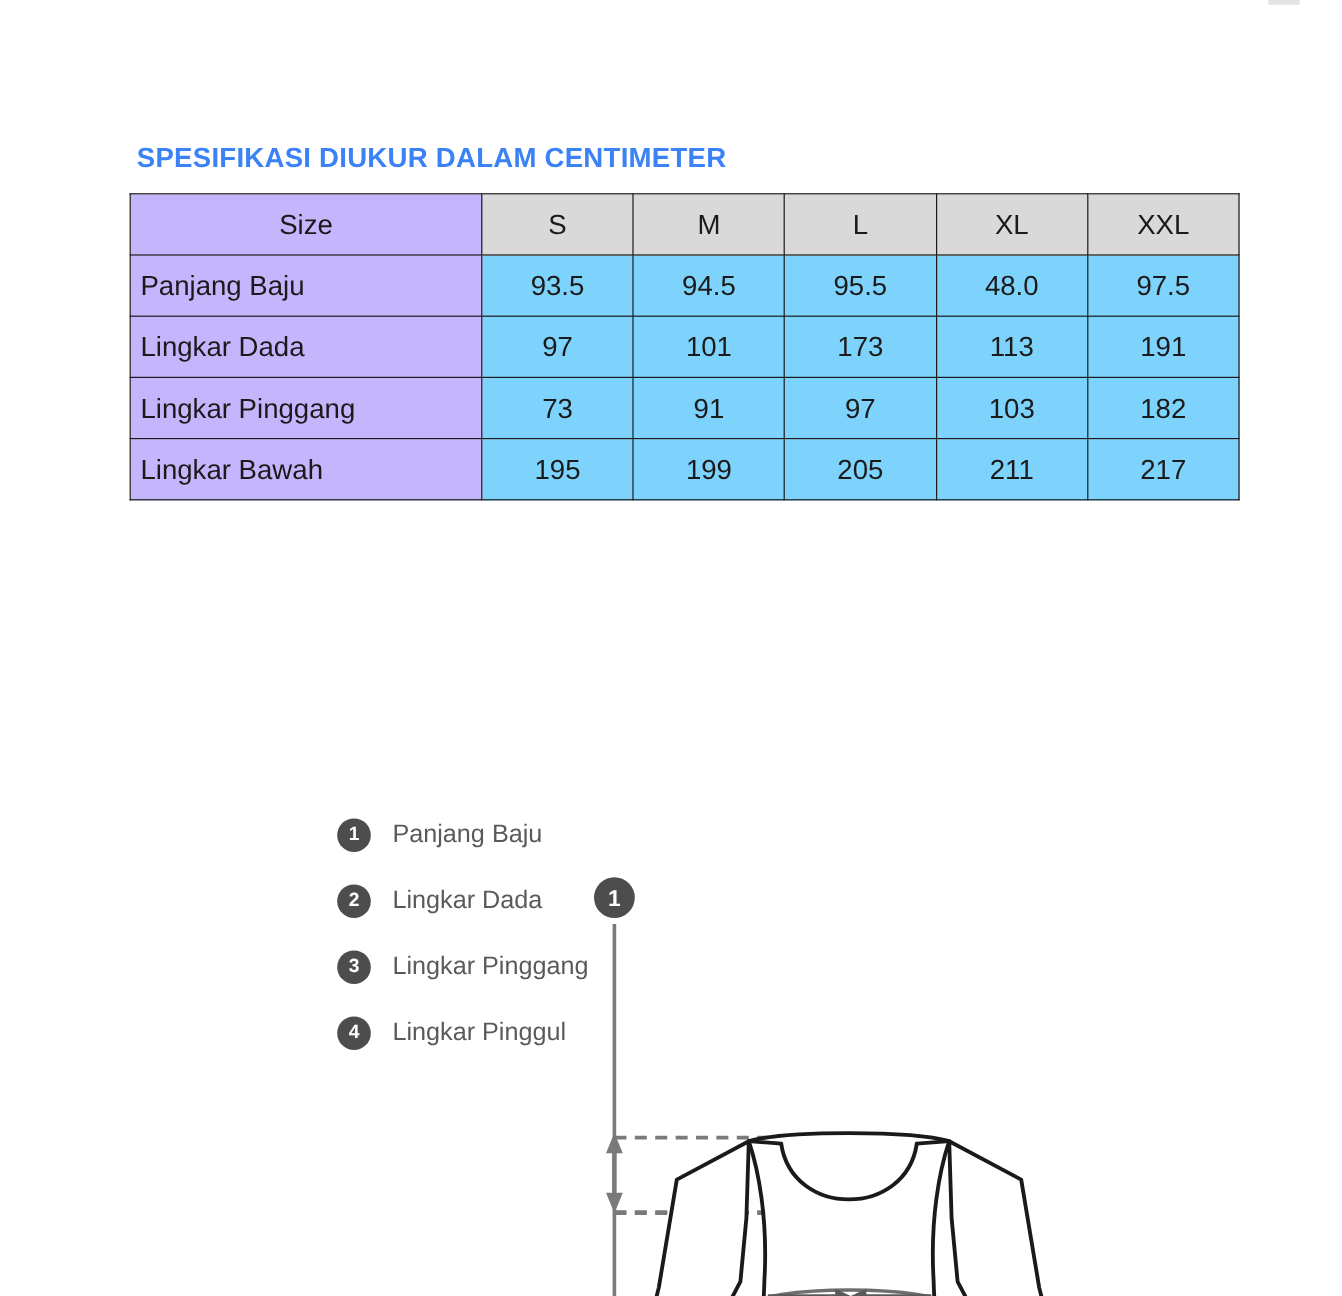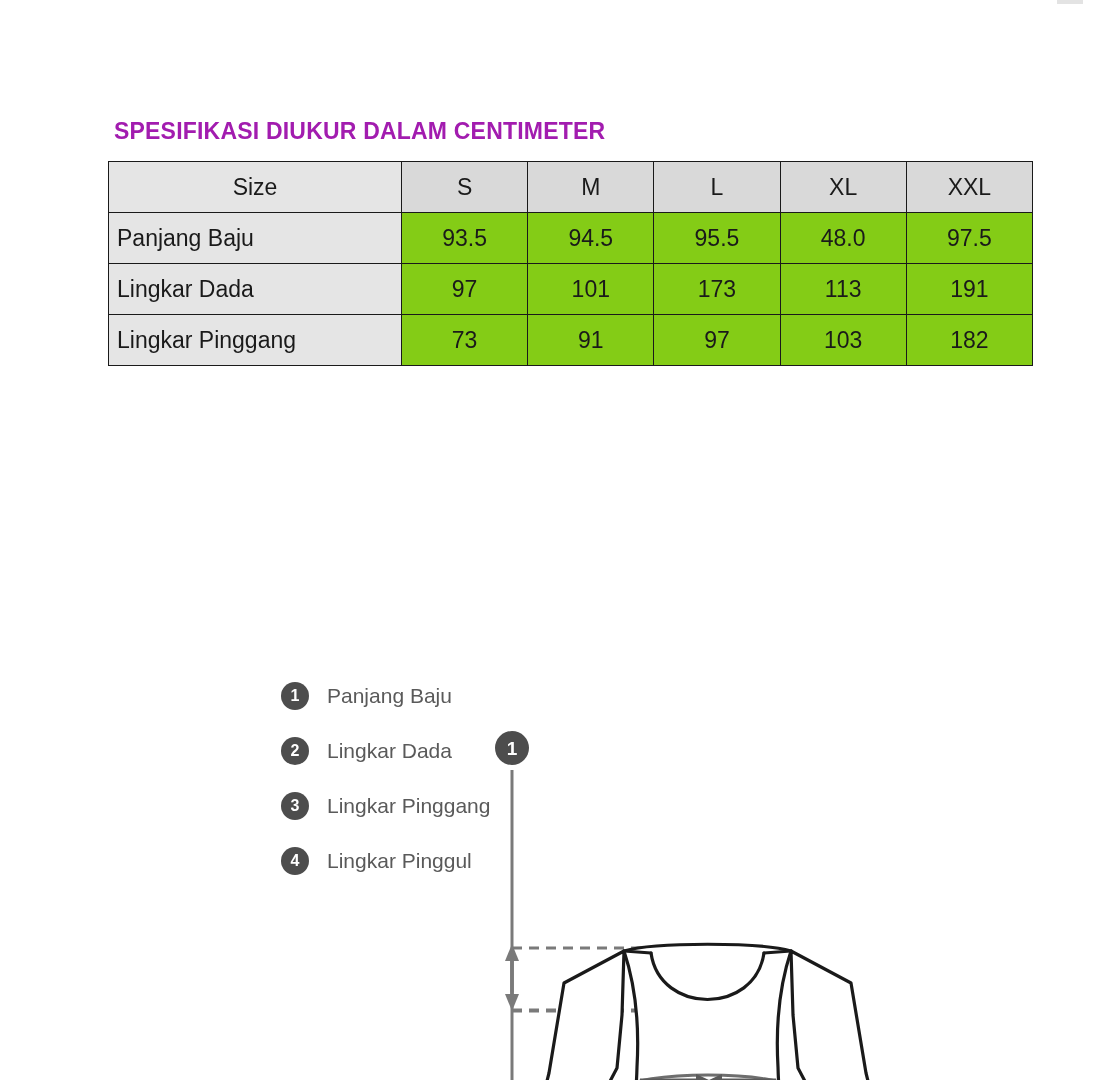--- a/index.html
+++ b/index.html
@@ -29,44 +29,44 @@
   .spec-block {
     position: absolute;
     left: 108px;
     top: 108px;
     width: 925px;
   }
 
   .spec-title {
     font-size: 23px;
     font-weight: bold;
-    color: #a21caf;
+    color: #3b82f6;
     letter-spacing: 0.2px;
     padding: 10px 0 16px 6px;
     white-space: nowrap;
   }
 
   
   table.size-table {
     border-collapse: collapse;
     width: 925px;
     table-layout: fixed;
   }
   table.size-table td {
     border: 1.5px solid #1a1a1a;
     height: 50px;
     font-size: 23px;
     color: #1a1a1a;
     text-align: center;
     vertical-align: middle;
-    background: #84cc16;
+    background: #7dd3fc;
     padding: 0;
   }
   table.size-table td.rowlabel {
-    background: #e5e5e5;
+    background: #c4b5fd;
     text-align: left;
     padding-left: 8px;
     width: 292px;
   }
   table.size-table thead td {
     background: #d9d9d9;
   }
   table.size-table thead td.rowlabel {
     text-align: center;
     padding-left: 0;
@@ -150,20 +150,28 @@
         <td>113</td>
         <td>191</td>
       </tr>
       <tr>
         <td class="rowlabel">Lingkar Pinggang</td>
         <td>73</td>
         <td>91</td>
         <td>97</td>
         <td>103</td>
         <td>182</td>
+      </tr>
+      <tr>
+        <td class="rowlabel">Lingkar Bawah</td>
+        <td>195</td>
+        <td>199</td>
+        <td>205</td>
+        <td>211</td>
+        <td>217</td>
       </tr>
     </tbody>
   </table>
 </div>
 
 <div class="diagram">
   <svg width="1118" height="625" viewBox="0 0 1118 625" xmlns="http://www.w3.org/2000/svg">
 
     <line x1="512" y1="493" x2="680" y2="493" stroke="#7a7a7a" stroke-width="3" stroke-dasharray="10,7"></line>
     <line x1="512" y1="560" x2="512" y2="560" stroke="#7a7a7a" stroke-width="3"></line>

